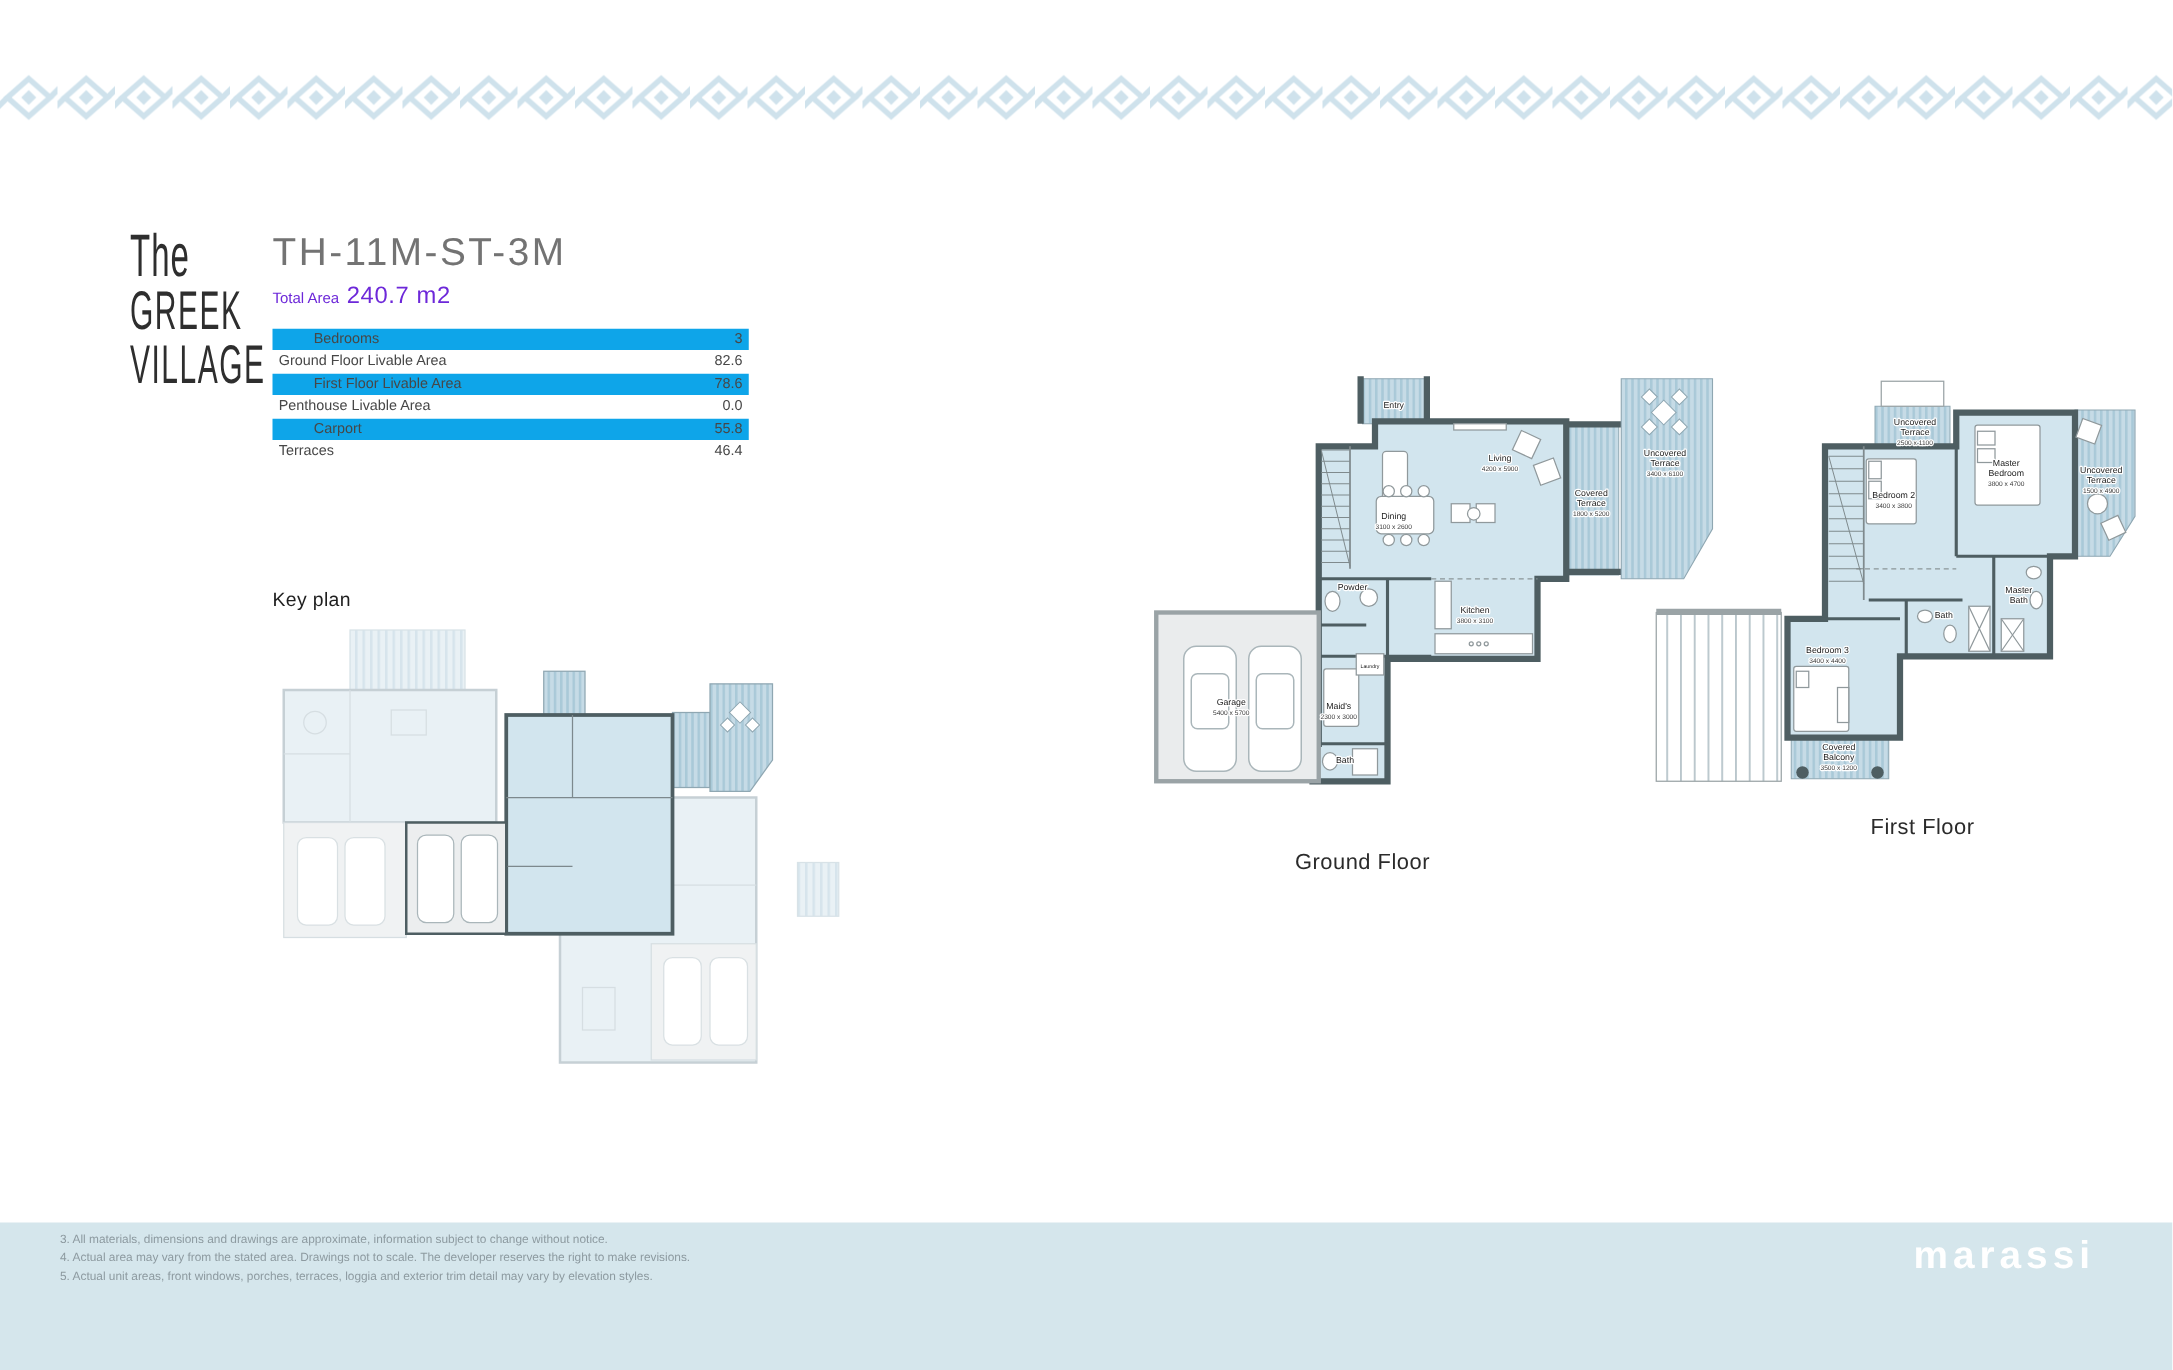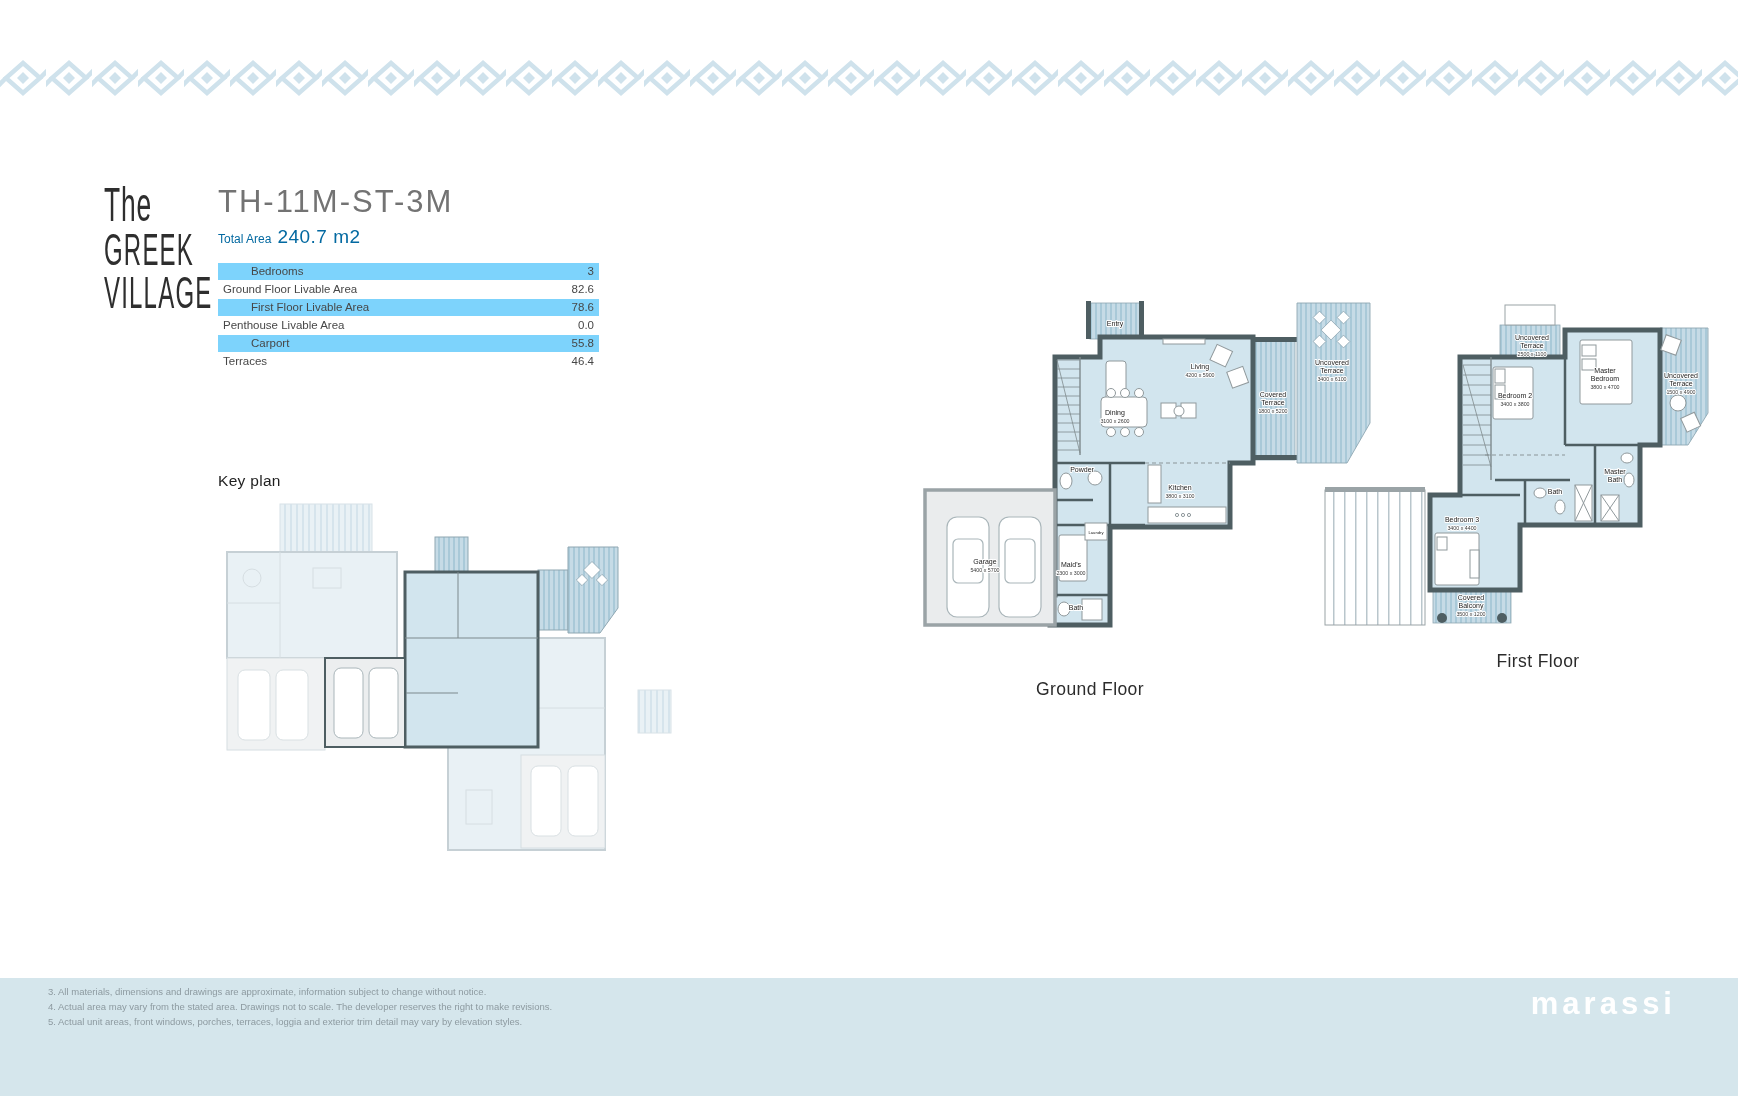--- a/index.html
+++ b/index.html
@@ -11,28 +11,28 @@
   #border-top{left:0;top:58px;width:1738px;height:40px;}
 
   
   #logo{left:104px;top:182px;transform:scale(0.80,1.45);transform-origin:left top;
         font-weight:300;color:#2e2e2e;line-height:0.98;letter-spacing:1px;}
   #logo .l1{font-size:33px;}
   #logo .l2,#logo .l3{font-size:30px;letter-spacing:1.5px;}
 
   
   #unit-title{left:218px;top:160px;font-size:31px;letter-spacing:2px;color:#737373;font-weight:400;margin-top:24px;}
-  #total-area{left:218px;top:226px;font-size:12px;color:#0369a1;text-align:right;}
+  #total-area{left:218px;top:226px;font-size:12px;color:#6d28d9;text-align:right;}
   #total-area b{font-size:19px;font-weight:400;margin-left:6px;letter-spacing:0.5px;}
 
   
   #area-table{left:218px;top:263px;width:381px;font-size:11.5px;color:#474747;}
   #area-table .row{display:flex;justify-content:space-between;height:17px;line-height:17px;
                    padding:0 5px;margin-bottom:1px;}
-  #area-table .row.g{background:#7dd3fc;padding-left:33px;}
+  #area-table .row.g{background:#0ea5e9;padding-left:33px;}
 
   #keyplan-label{left:218px;top:472px;font-size:15.5px;color:#1f1f1f;letter-spacing:0.3px;}
 
   .caption{font-size:17.5px;color:#2b2b2b;letter-spacing:0.4px;text-align:center;width:220px;}
   #cap-ground{left:980px;top:651px;margin-top:28px;}
   #cap-first{left:1428px;top:651px;}
 
   
   #footer-band{left:0;top:978px;width:1738px;height:118px;background:#d5e6ec;}
   #disclaimers{left:48px;top:984px;font-size:9.5px;color:#8d9aa0;line-height:1.6;}

